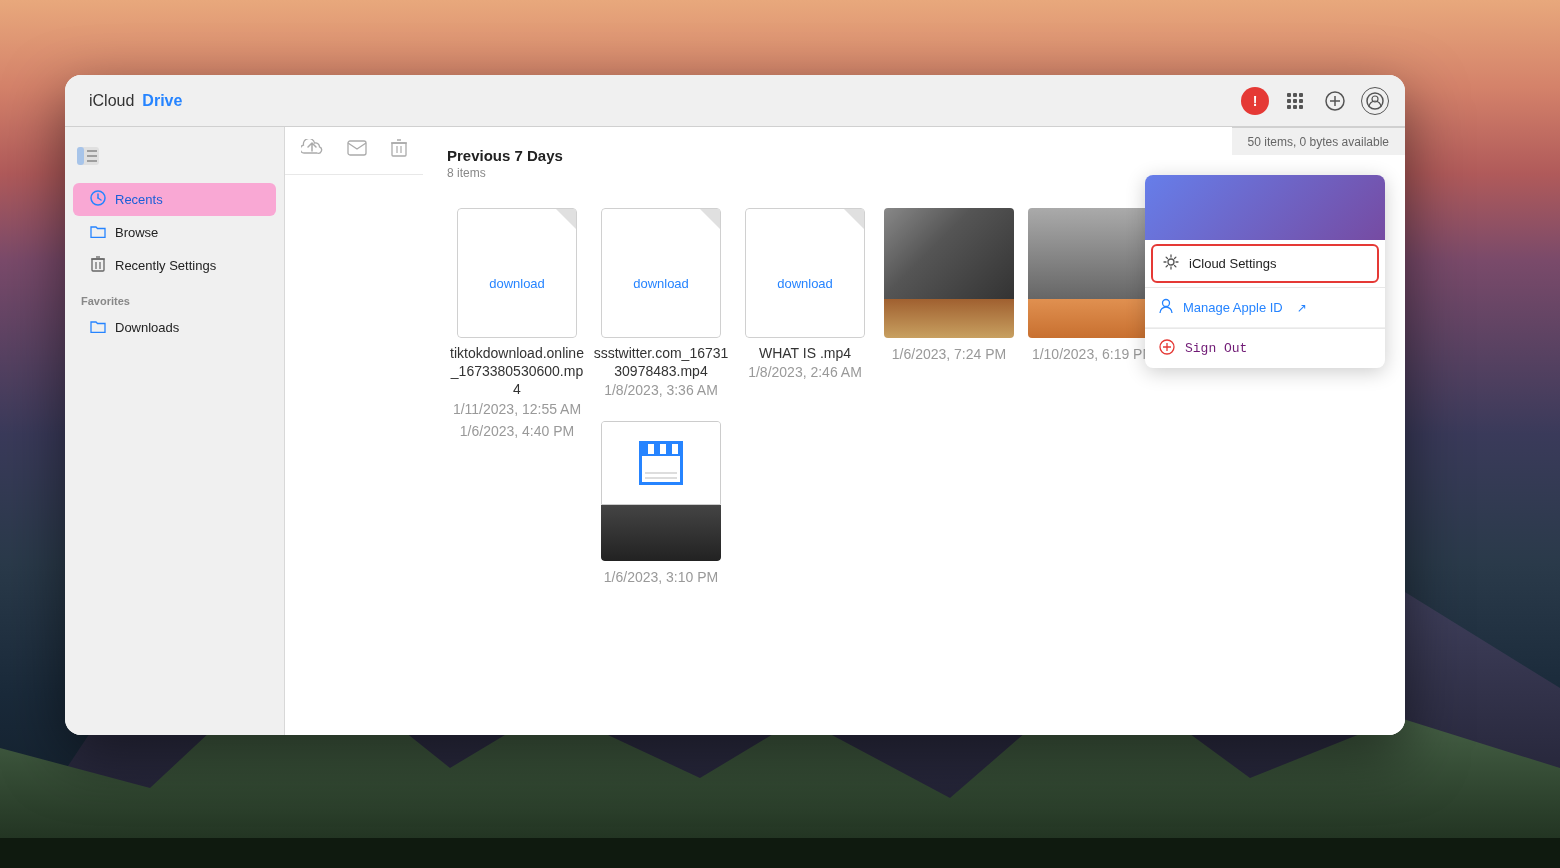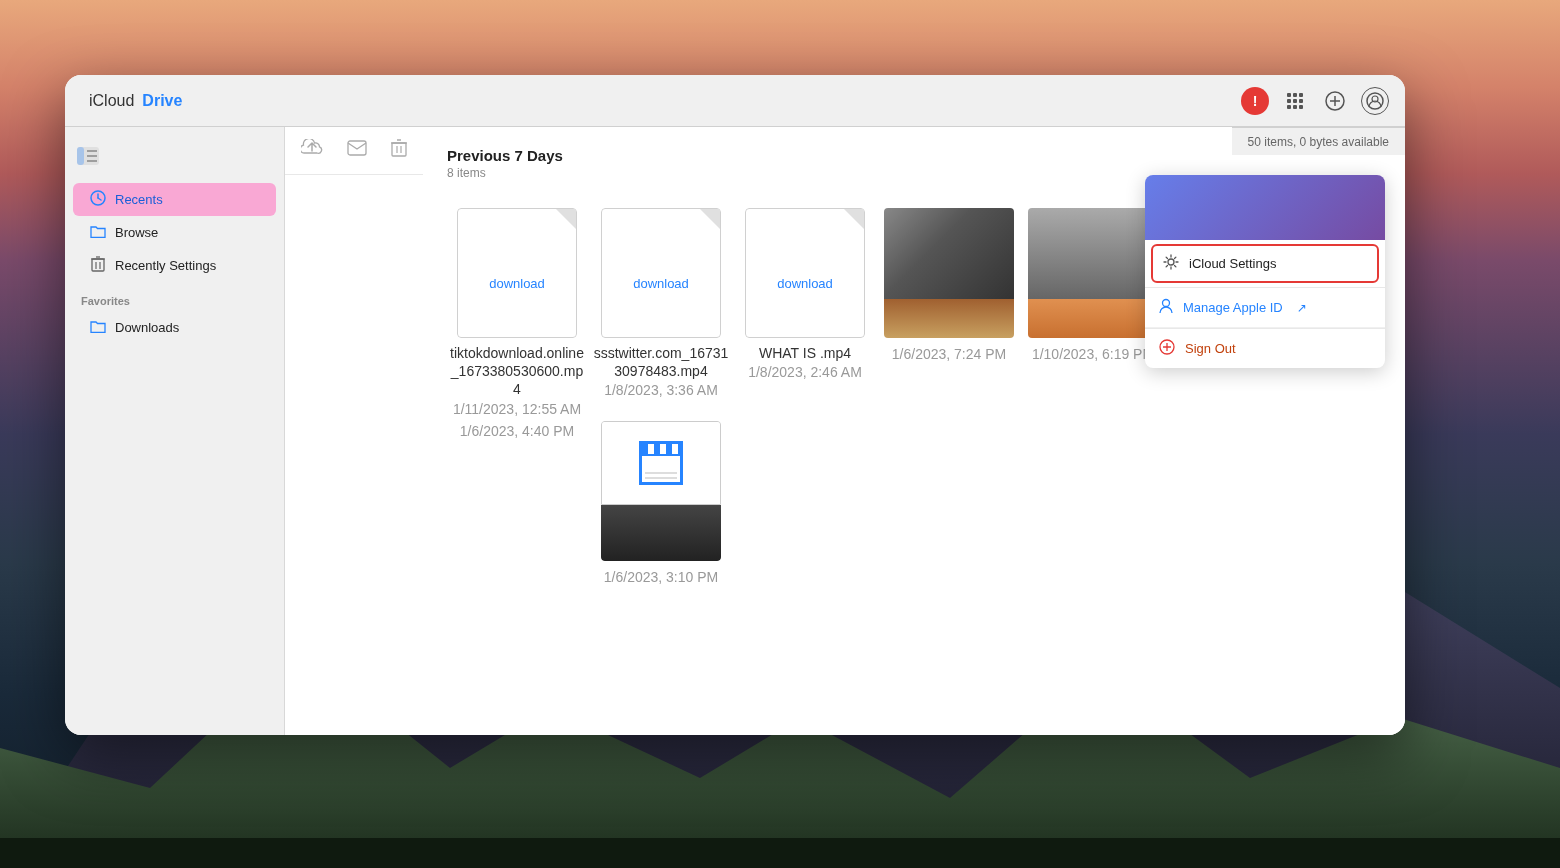--- a/index.html
+++ b/index.html
@@ -362,21 +362,21 @@
 
     .dropdown-item .d-icon.gear { color: #555; }
     .dropdown-item .d-icon.apple { color: #2684ff; }
     .dropdown-item .d-icon.signout { color: #e53935; }
 
     .dropdown-item .d-label {
       font-size: 13px;
     }
 
     .dropdown-item .d-label.blue { color: #2684ff; }
-    .dropdown-item .d-label.red { color: #c2410c; }
+    .dropdown-item .d-label.red { color: #701a75; font-family: Liberation Mono, monospace; }
 
     .dropdown-divider {
       height: 1px;
       background: #e8e8e8;
       margin: 0;
     }
   </style>
 </head>
 <body>
 

